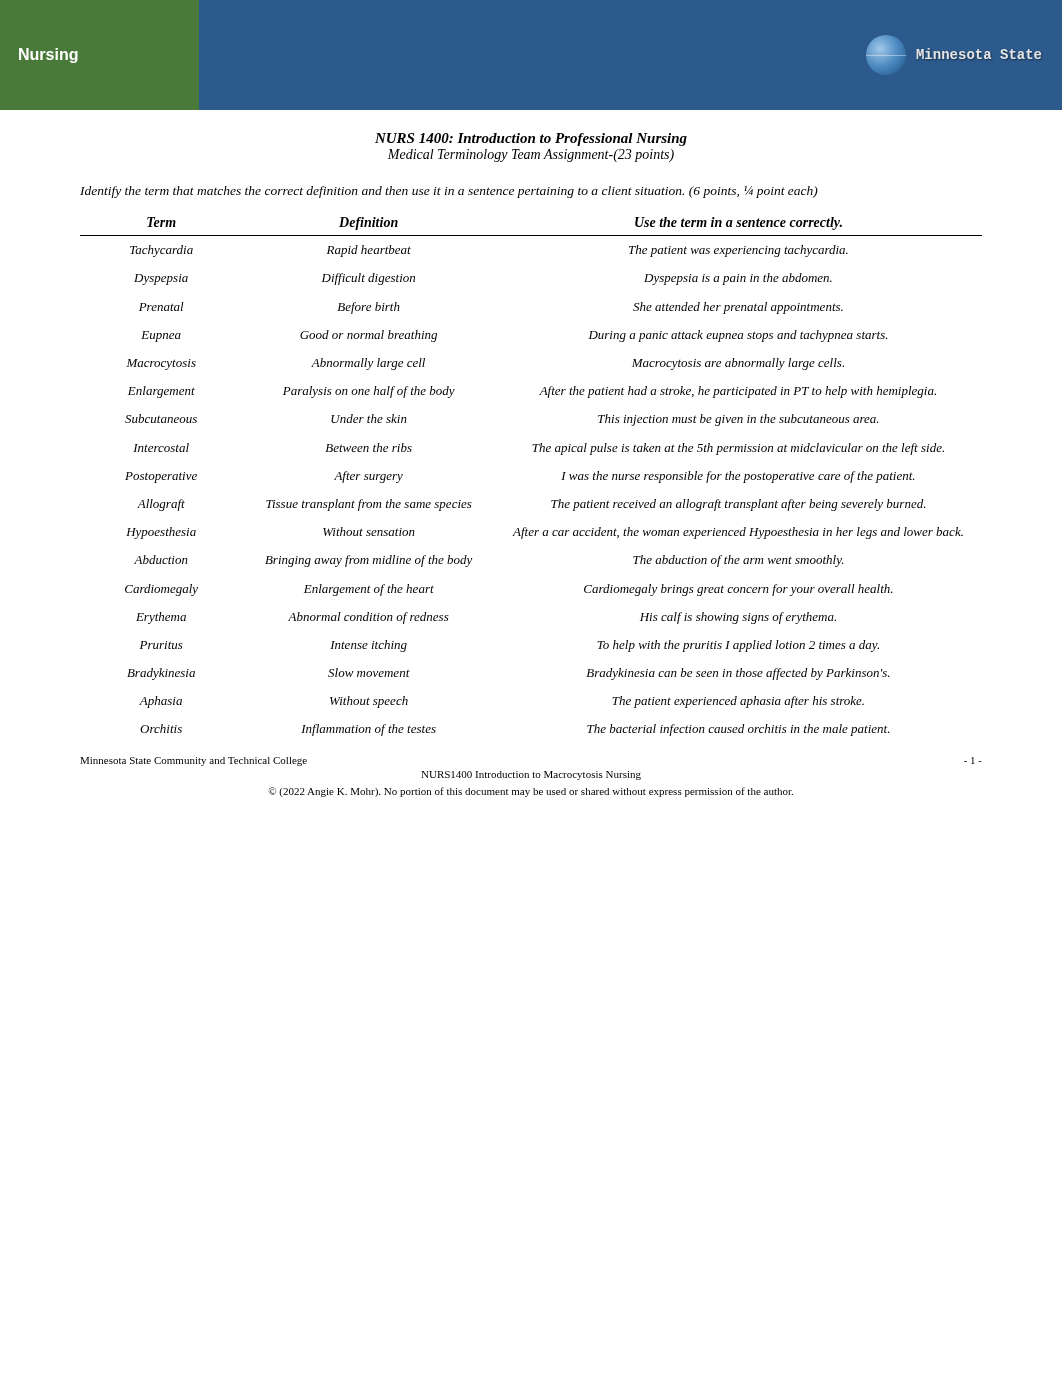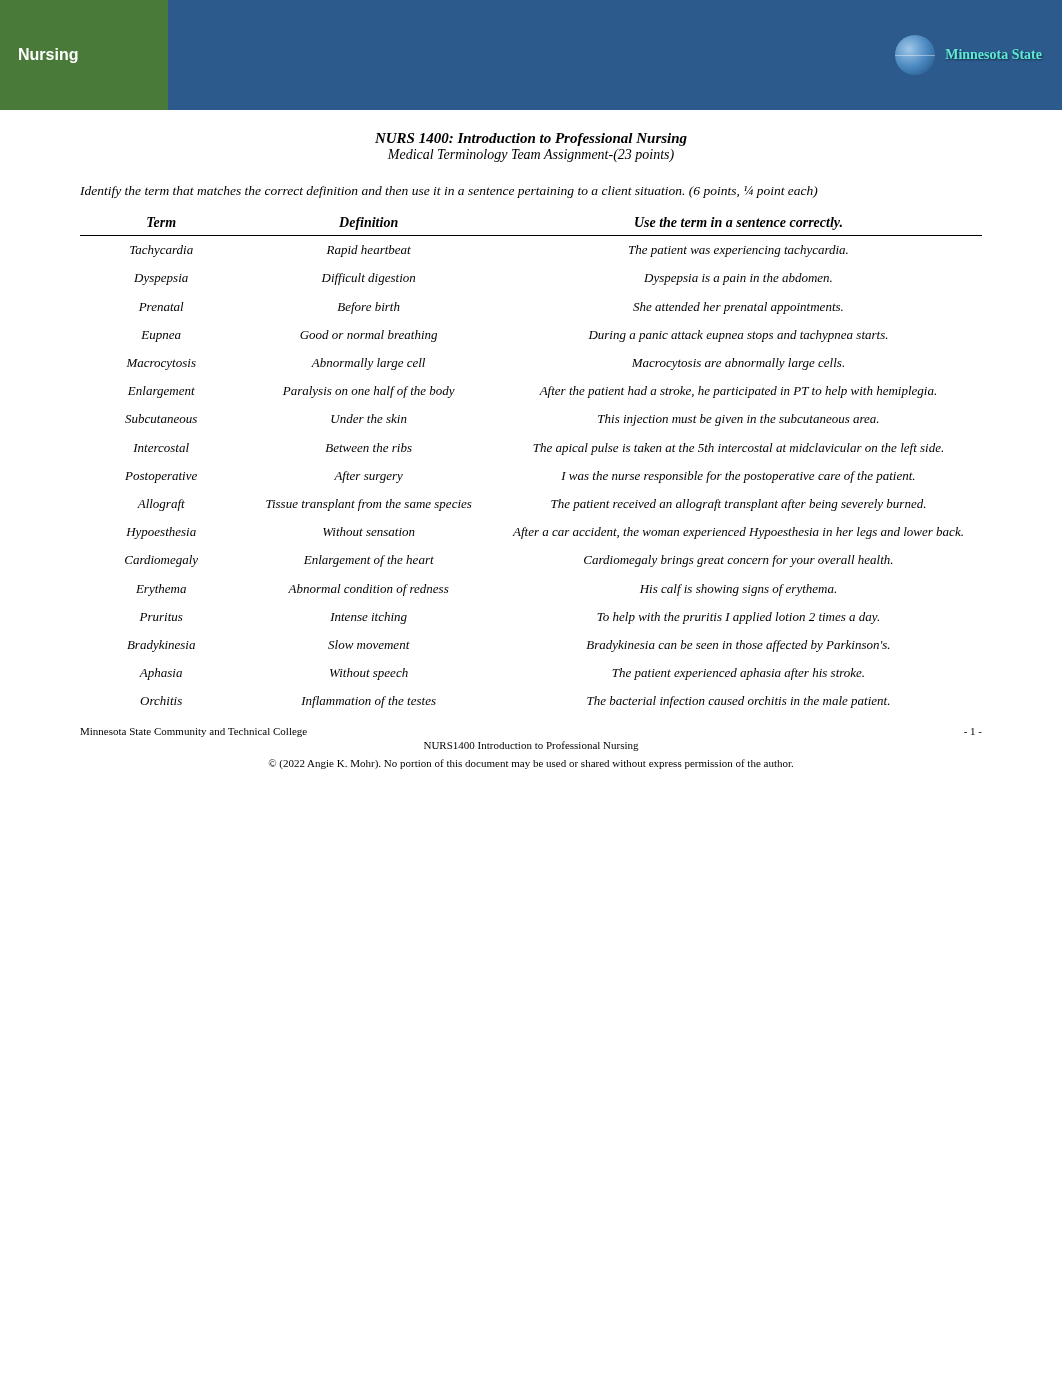--- a/index.html
+++ b/index.html
@@ -30,21 +30,21 @@
       margin-bottom: 20px;
     }
 
     .header-banner-inner {
       display: flex;
       align-items: stretch;
       height: 100%;
     }
 
     .header-left {
-      width: 168px;
+      width: 199px;
       background: #4a7a3a;
       display: flex;
       align-items: center;
       padding: 10px 18px;
       position: relative;
     }
 
     .header-left-text {
       color: #fff;
       font-size: 16px;
@@ -81,22 +81,22 @@
       content: '';
       position: absolute;
       top: 50%;
       left: 0;
       right: 0;
       height: 1px;
       background: rgba(255,255,255,0.4);
     }
 
     .university-text {
-      color: #5eead4;
-      font-family: Liberation Serif, serif;
+      color: #e5e5e5;
+      font-family: Liberation Mono, monospace;
       font-size: 14px;
       font-weight: bold;
       text-shadow: 1px 1px 2px rgba(0,0,0,0.5);
     }
 
     
     .title-area {
       text-align: center;
       margin-bottom: 18px;
       margin-top: 4px;
@@ -248,36 +248,41 @@
           <td class="col-use">After the patient had a stroke, he participated in PT to help with hemiplegia.</td>
         </tr>
         <tr>
           <td class="col-term">Subcutaneous</td>
           <td class="col-def">Under the skin</td>
           <td class="col-use">This injection must be given in the subcutaneous area.</td>
         </tr>
         <tr>
           <td class="col-term">Intercostal</td>
           <td class="col-def">Between the ribs</td>
-          <td class="col-use">The apical pulse is taken at the 5th intercostal at midclavicular on the left side.</td>
+          <td class="col-use">The apical pulse is taken at the 5th permission at midclavicular on the left side.</td>
         </tr>
         <tr>
           <td class="col-term">Postoperative</td>
           <td class="col-def">After surgery</td>
           <td class="col-use">I was the nurse responsible for the postoperative care of the patient.</td>
         </tr>
         <tr>
           <td class="col-term">Allograft</td>
           <td class="col-def">Tissue transplant from the same species</td>
           <td class="col-use">The patient received an allograft transplant after being severely burned.</td>
         </tr>
         <tr>
           <td class="col-term">Hypoesthesia</td>
           <td class="col-def">Without sensation</td>
           <td class="col-use">After a car accident, the woman experienced Hypoesthesia in her legs and lower back.</td>
+        </tr>
+        <tr>
+          <td class="col-term">Abduction</td>
+          <td class="col-def">Bringing away from midline of the body</td>
+          <td class="col-use">The abduction of the arm went smoothly.</td>
         </tr>
         <tr>
           <td class="col-term">Cardiomegaly</td>
           <td class="col-def">Enlargement of the heart</td>
           <td class="col-use">Cardiomegaly brings great concern for your overall health.</td>
         </tr>
         <tr>
           <td class="col-term">Erythema</td>
           <td class="col-def">Abnormal condition of redness</td>
           <td class="col-use">His calf is showing signs of erythema.</td>
@@ -304,18 +309,18 @@
         </tr>
       </tbody>
   </table>
 
   <div class="footer-wrapper">
     <div class="footer-top-row">
       <span class="footer-left">Minnesota State Community and Technical College</span>
       <span>- 1 -</span>
     </div>
     <div class="footer-bottom-rows">
-      <div>NURS1400 Introduction to Professional Nursing</div>
+      <div>NURS1400 Introduction to Macrocytosis Nursing</div>
       <div>© (2022 Angie K. Mohr).  No portion of this document may be used or shared without express permission of the author.</div>
     </div>
   </div>
 
 </div>
 
 </body></html>

